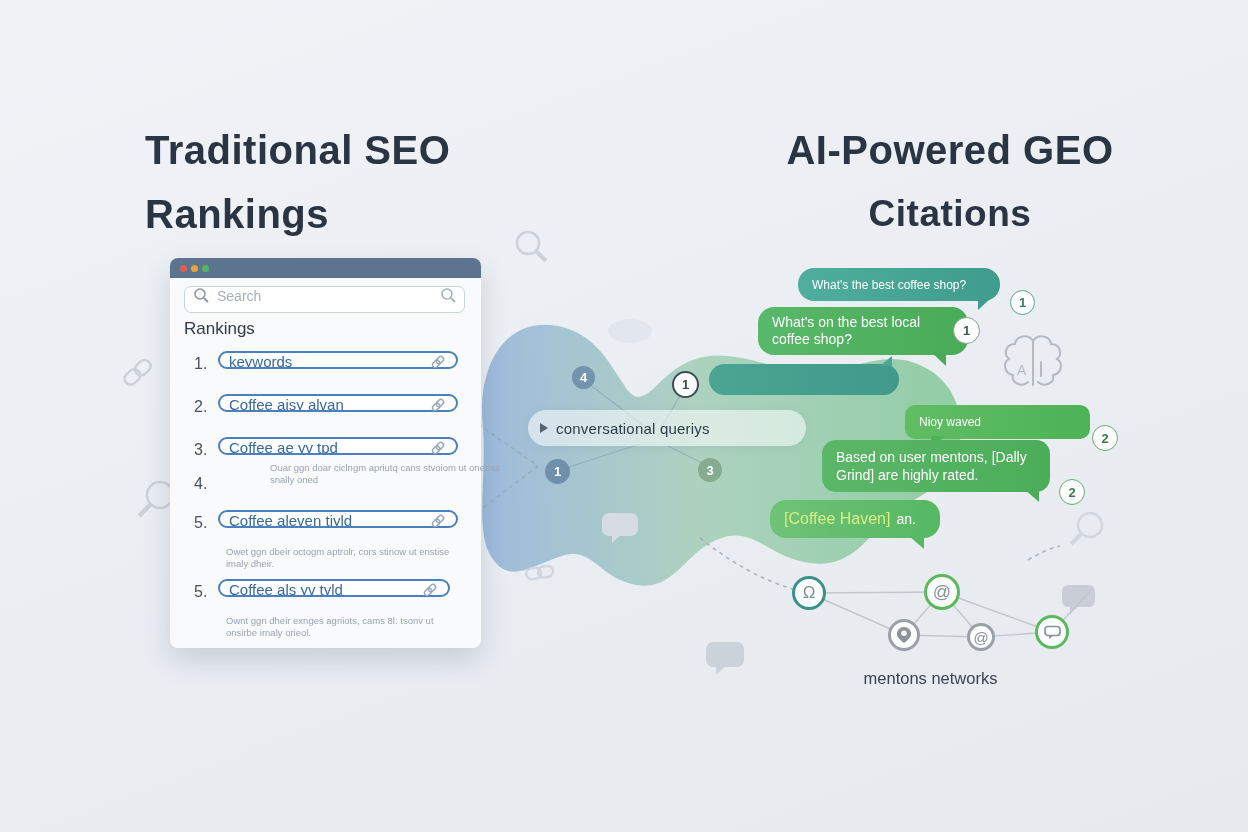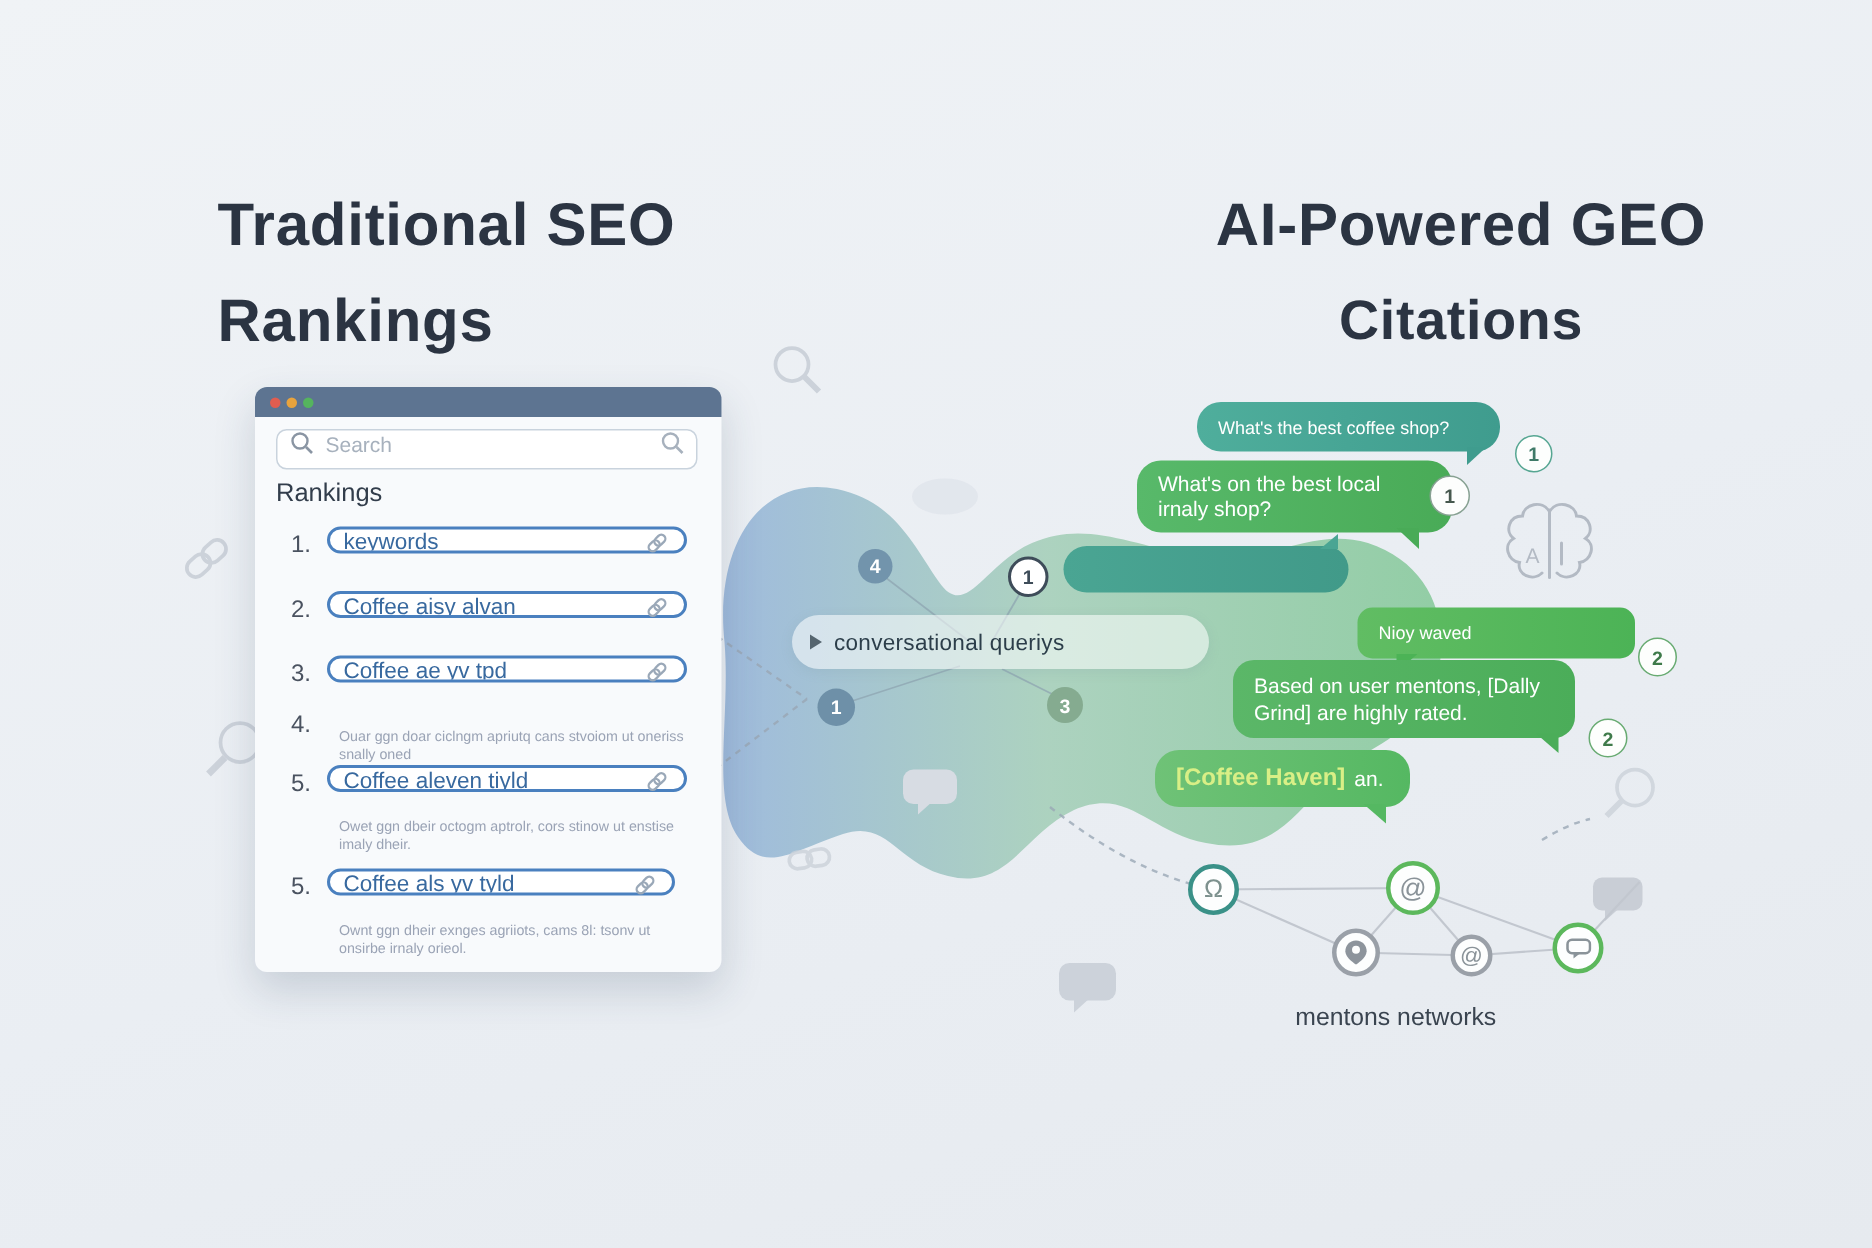--- a/index.html
+++ b/index.html
@@ -3,21 +3,21 @@
 <meta charset="utf-8">
 <style>
   html,body{margin:0;padding:0;}
   body{font-family:"Liberation Sans","DejaVu Sans",sans-serif;background:#e9ecf1;}
   #canvas{position:relative;width:1248px;height:832px;background:linear-gradient(160deg,#f0f3f6 0%,#eaeef3 55%,#e6eaef 100%);overflow:hidden;}
   .abs{position:absolute;}
 
   
   .title{font-weight:700;color:#2b3442;letter-spacing:.5px;}
   #title-left{left:145px;top:118px;font-size:40px;line-height:64px;}
-  #title-right{left:774px;top:118px;width:400px;text-align:center;font-size:40px;line-height:64px;}
+  #title-right{left:750px;top:118px;width:400px;text-align:center;font-size:40px;line-height:64px;}
   #title-right .l2{font-size:37px;}
 
   
   #browser{left:170px;top:258px;width:311px;height:390px;background:#f8fafc;border-radius:8px;
            box-shadow:0 12px 28px rgba(40,60,90,.18);z-index:3;}
   #browser .titlebar{position:absolute;left:0;top:0;right:0;height:20px;background:#5d7491;border-radius:8px 8px 0 0;}
   .dot{position:absolute;top:6.5px;width:7px;height:7px;border-radius:50%;}
   .dot.r{left:10px;background:#e05d50;} .dot.o{left:21px;background:#e8a33d;} .dot.g{left:32px;background:#55b45e;}
   #searchbar{position:absolute;left:14px;top:28px;width:281px;height:27px;background:#fff;border:1.5px solid #c9d3dd;
              border-radius:7px;display:flex;align-items:flex-start;padding:0 8px;box-sizing:border-box;}
@@ -60,21 +60,21 @@
   #bub2 .tail{bottom:-11px;right:22px;border-top:14px solid #49ab57;border-left:15px solid transparent;}
   #bub2 .badge{right:-12px;top:10px;}
   #bub3{left:709px;top:364px;width:190px;height:31px;background:linear-gradient(90deg,#4aa593,#419a89);}
   #bub3 .tail{top:-8px;right:7px;border-bottom:10px solid #4aa593;border-left:12px solid transparent;}
   #bub4{left:905px;top:405px;width:185px;height:34px;background:linear-gradient(90deg,#61bd63,#4cb356);border-radius:10px;}
   #bub4 .tail{bottom:-9px;left:26px;border-top:12px solid #4cb356;border-right:14px solid transparent;}
   #bub5{left:822px;top:440px;width:228px;height:52px;background:linear-gradient(90deg,#5bb768,#4bad59);font-size:14px;line-height:18px;border-radius:14px;}
   #bub5 .tail{bottom:-10px;right:11px;border-top:13px solid #4bad59;border-left:15px solid transparent;}
   #bub6{left:770px;top:500px;width:170px;height:38px;background:linear-gradient(90deg,#6fc277,#55b862);font-size:16px;}
   #bub6 .tail{bottom:-11px;right:16px;border-top:13px solid #55b862;border-left:15px solid transparent;}
-  #bub6 .hl{color:#d9ef86;font-weight:700;margin-right:6px;}
+  #bub6 .hl{color:#d9ef86;font-weight:400;margin-right:6px;}
   #bub6 .rest{font-size:14px;}
 
   
   .node{position:absolute;border-radius:50%;background:#fdfefe;display:flex;align-items:center;justify-content:center;z-index:5;box-sizing:border-box;}
   .node.teal{border:3.5px solid #3a9188;}
   .node.green{border:3.5px solid #5cb85c;}
   .node.gray{border:3px solid #9aa0a8;}
   .node .glyph{color:#8a9399;font-size:16px;font-weight:500;}
   #net-caption{left:828px;top:669px;width:205px;text-align:center;font-size:16.5px;color:#3a4450;z-index:4;}
 
@@ -235,21 +235,21 @@
       <span class="lbl">Coffee ae yv tpd</span>
       <svg width="18" height="18" viewBox="0 0 20 20">
         <g transform="rotate(-45 10 10)" stroke="#9aa8b8" stroke-width="1.7" fill="none">
           <rect x="2.5" y="7" width="9" height="6" rx="3"></rect>
             <rect x="8.5" y="7" width="9" height="6" rx="3"></rect>
           </g>
       </svg>
     </div>
 
     <div class="rank-num" style="top:217px;">4.</div>
-    <div class="rank-desc" style="top:228px;">Ouar ggn doar ciclngm apriutq cans stvoiom ut oneriss snally oned</div>
+    <div class="rank-desc" style="top:204px;margin-left:44px;">Ouar ggn doar ciclngm apriutq cans stvoiom ut oneriss snally oned</div>
 
     <div class="rank-num" style="top:256px;">5.</div>
     <div class="rank-box" style="top:252px;">
       <span class="lbl">Coffee aleven tiyld</span>
       <svg width="18" height="18" viewBox="0 0 20 20">
         <g transform="rotate(-45 10 10)" stroke="#9aa8b8" stroke-width="1.7" fill="none">
           <rect x="2.5" y="7" width="9" height="6" rx="3"></rect>
             <rect x="8.5" y="7" width="9" height="6" rx="3"></rect>
           </g>
       </svg>
@@ -279,21 +279,21 @@
   <div class="badge f-blue2" style="left:545px;top:459px;">1</div>
   <div class="badge f-green" style="left:698px;top:458px;">3</div>
 
   <div id="bub1" class="bubble">
     <span>What's the best coffee shop?</span>
       <span class="tail"></span>
   </div>
   <div class="badge o-teal" style="left:1010px;top:290px;">1</div>
 
   <div id="bub2" class="bubble">
-    <span>What's on the best local irnaly shop?</span>
+    <span>What's on the best local coffee shop?</span>
       <span class="tail"></span>
     <span class="badge o-gray">1</span>
   </div>
 
   <div id="bub3" class="bubble">
       <span class="tail"></span>
     </div>
 
   <div id="bub4" class="bubble">
     <span>Nioy waved</span>

